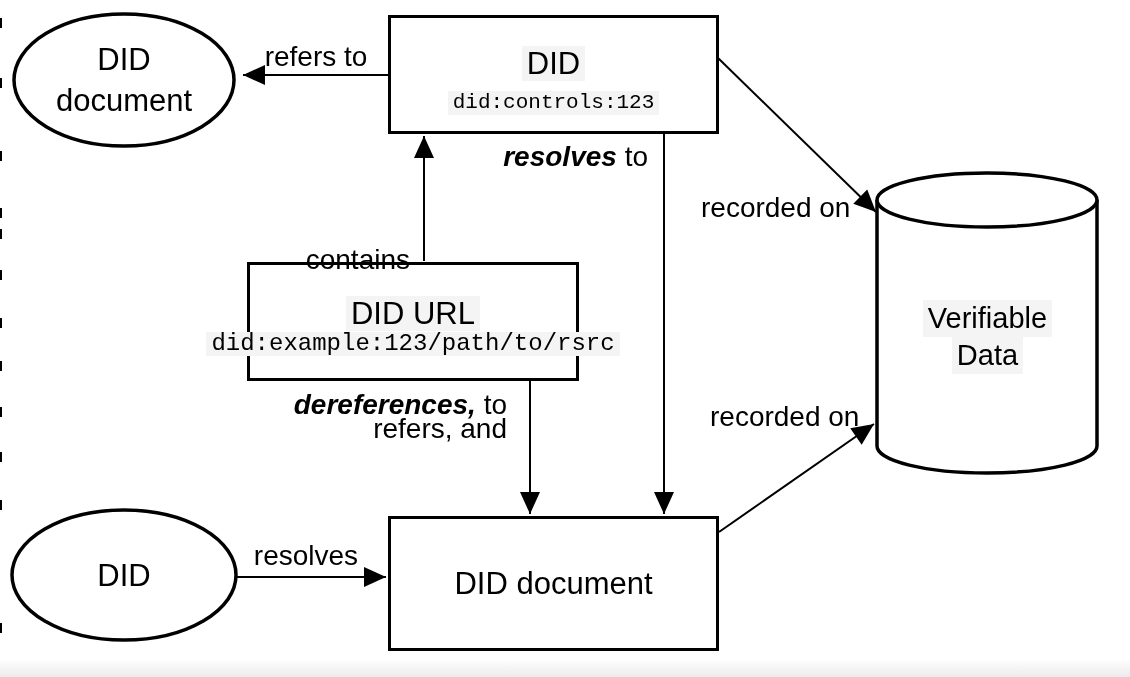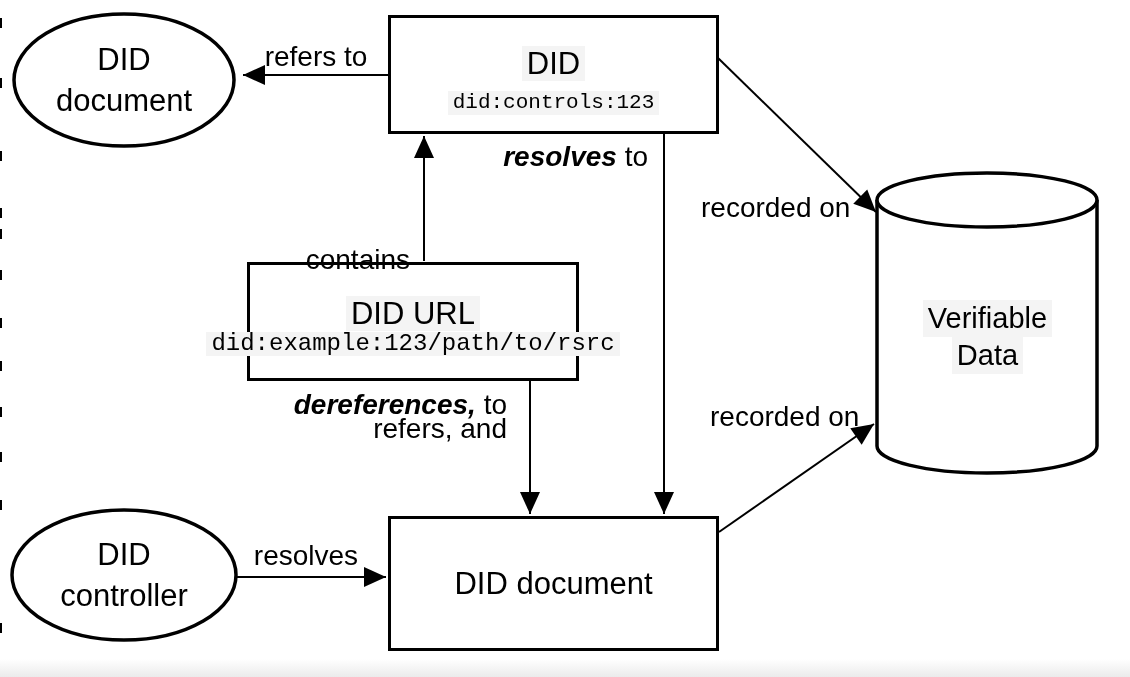--- a/index.html
+++ b/index.html
@@ -127,21 +127,20 @@
     <div class="node-title">DID document</div>
   </div>
 
   <div class="shape-label" id="subject-label">
     <div>DID</div>
     <div>document</div>
   </div>
 
   <div class="shape-label" id="controller-label">
     <div>DID</div>
-    <div>controller</div>
   </div>
 
   <div class="shape-label" id="registry-label">
     <div class="hl">Verifiable</div>
     <div class="hl">Data</div>
   </div>
 
   <div class="edge-label" id="lbl-refers-to">refers to</div>
 
   <div class="edge-label" id="lbl-resolves">

